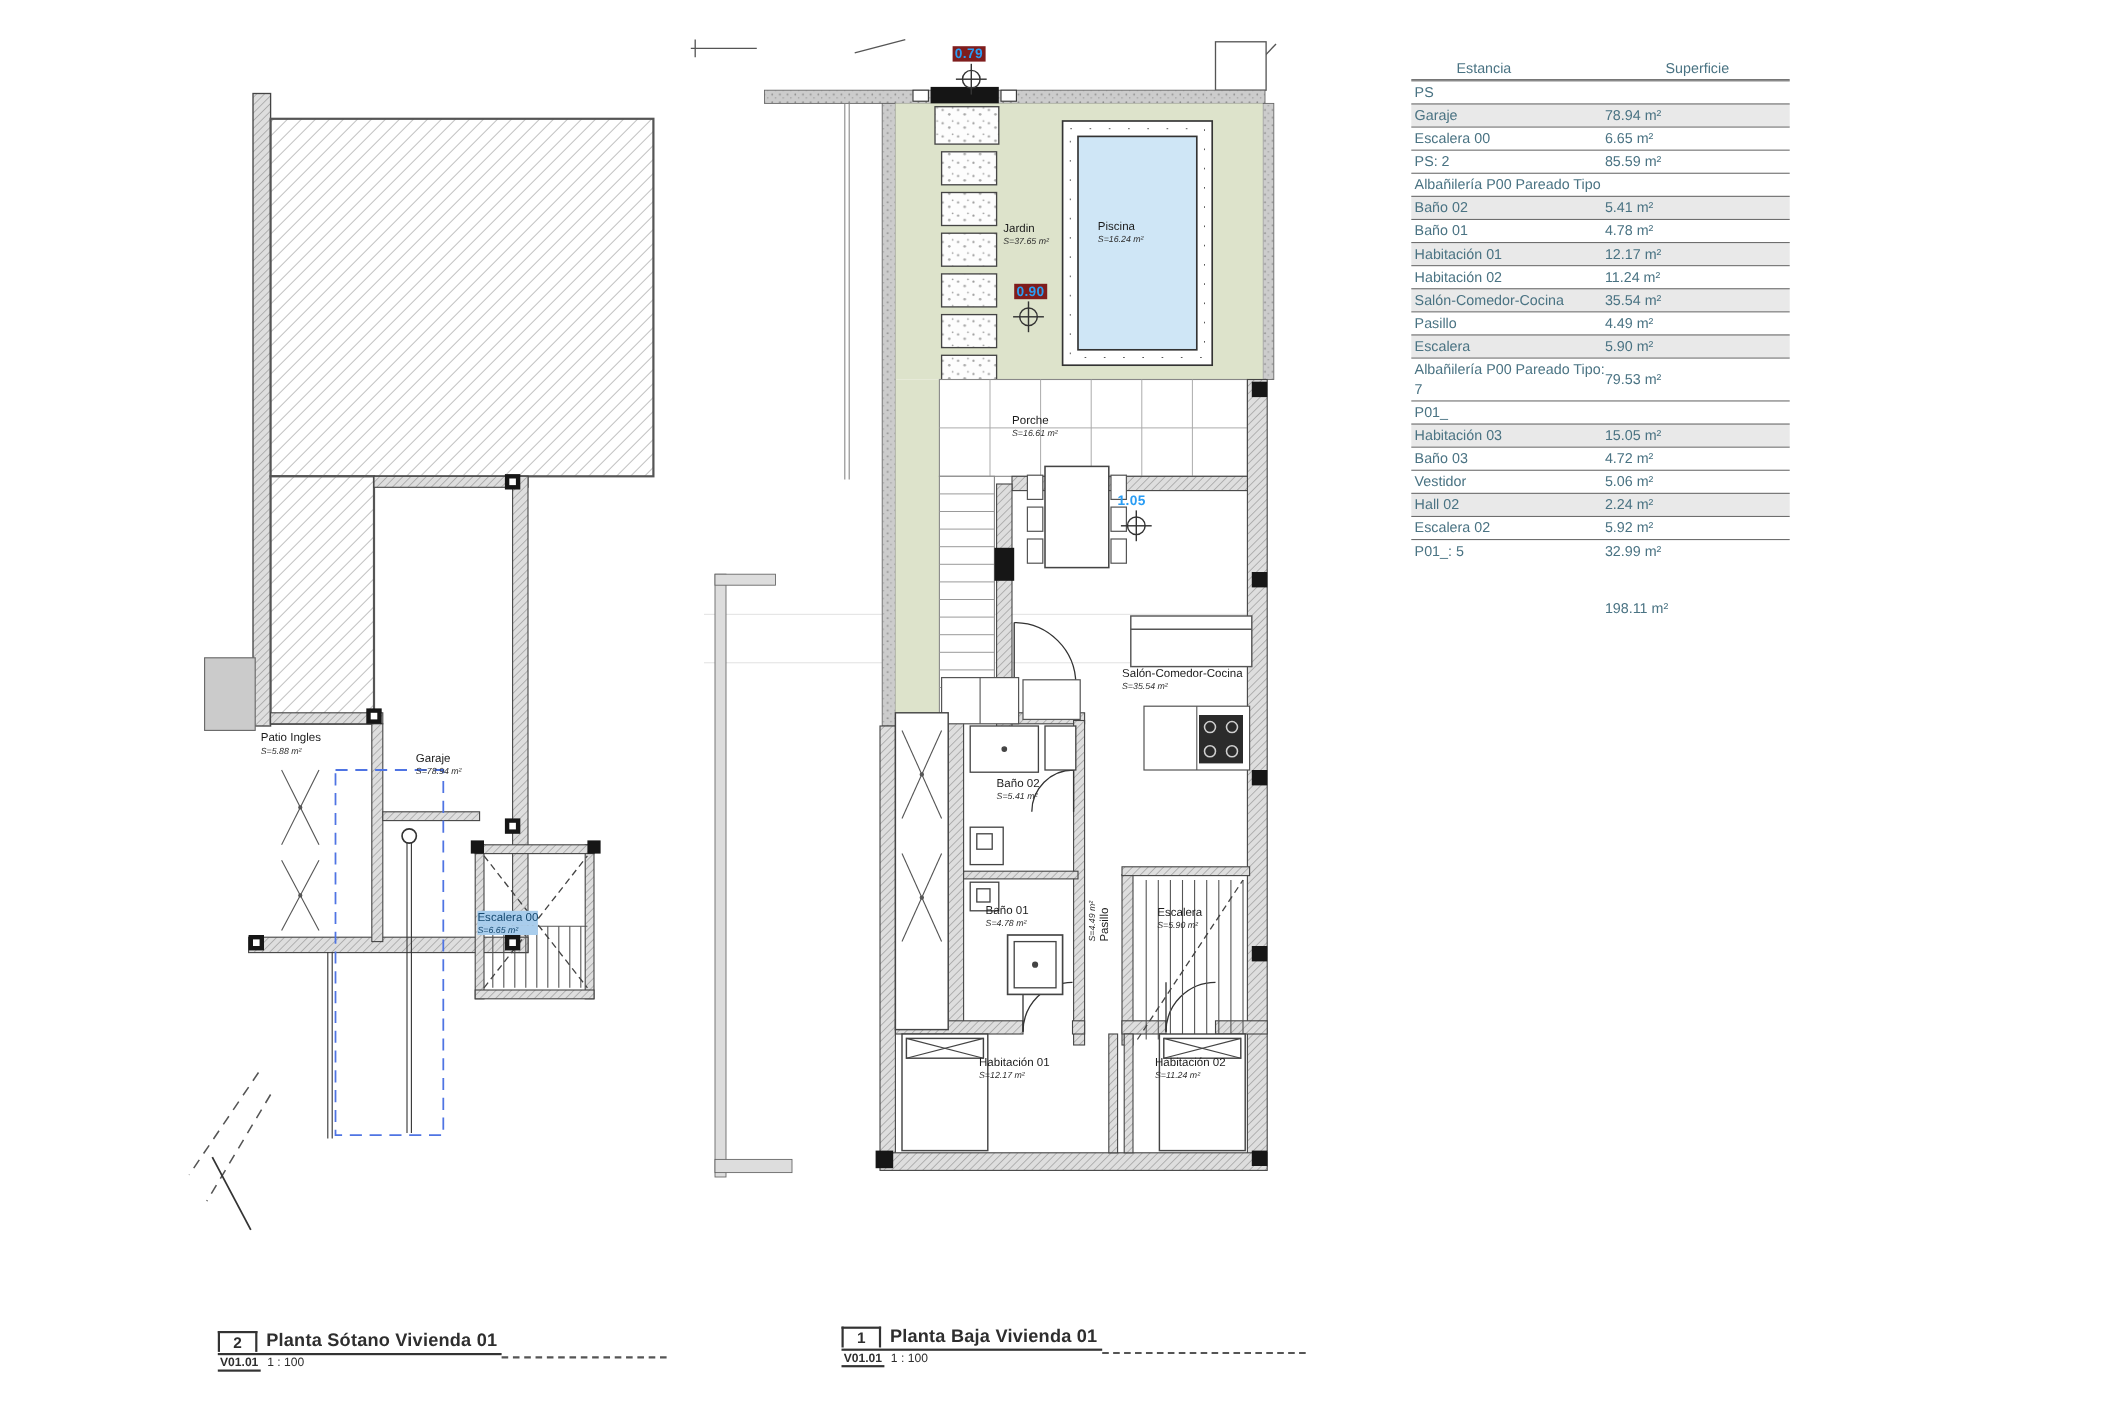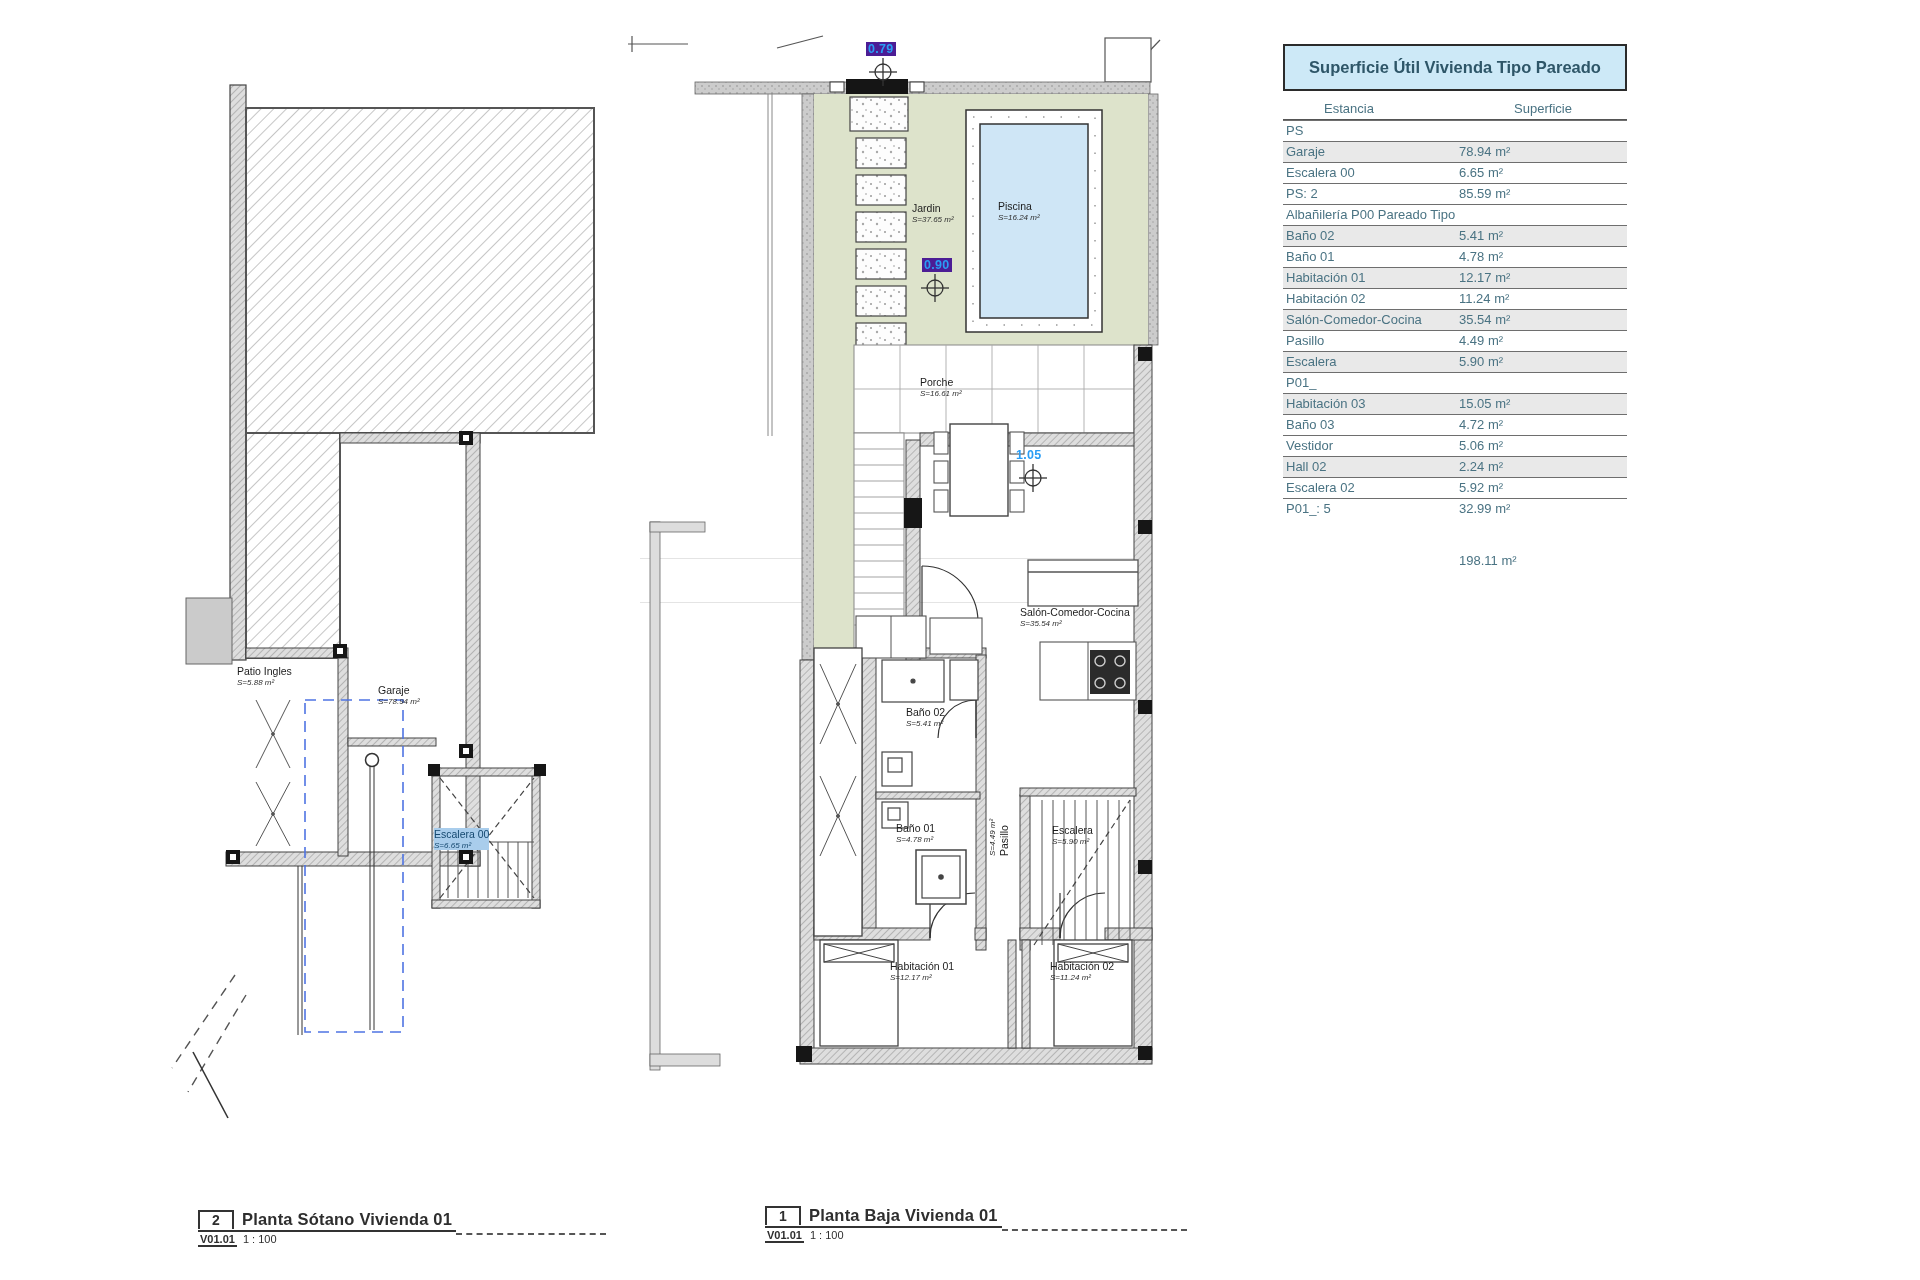--- a/index.html
+++ b/index.html
@@ -9,21 +9,21 @@
   .plan-svg{position:absolute;}
 
   
   .rlabel{position:absolute;color:#1c1c1c;line-height:1.2;white-space:nowrap;}
   .rlabel .nm{display:block;font-size:10.5px;}
   .rlabel .ar{display:block;font-size:8px;font-style:italic;color:#2e2e2e;}
   .rlabel.hl .nm,.rlabel.hl .ar{background:#a9cdec;color:#15486f;}
   .rlabel.rot{transform:rotate(-90deg);transform-origin:left top;}
 
   .dim{position:absolute;color:#2a9df4;font-size:12.5px;font-weight:bold;letter-spacing:.3px;}
-  .dim.bgl{background:#4c1d95;padding:0 2px;}
+  .dim.bgl{background:#7f1d1d;padding:0 2px;}
 
   
   .wm-line{position:absolute;height:0;border-top:1px solid #e4e4e4;}
 
   
   .atable{position:absolute;left:1283px;top:44px;width:344px;color:#4a7383;font-size:13px;}
   .t-title{height:43px;line-height:43px;text-align:center;background:#cde9f7;
            border:2px solid #2b2b2b;font-size:16.5px;font-weight:bold;color:#2e5668;}
   .t-head{display:flex;height:20px;line-height:20px;margin-top:8px;border-bottom:1.5px solid #555;gap:44px;}
   .t-head .cell.label{flex:1;text-align:center;}
@@ -438,21 +438,20 @@
   <div class="rlabel" style="left:890px;top:960px;">
     <span class="nm">Habitación 01</span>
     <span class="ar">S=12.17 m²</span>
   </div>
   <div class="rlabel" style="left:1050px;top:960px;">
     <span class="nm">Habitación 02</span>
     <span class="ar">S=11.24 m²</span>
   </div>
 
   <div class="atable">
-    <div class="t-title">Superficie Útil Vivienda Tipo Pareado</div>
     <div class="t-head">
       <span class="cell label">Estancia</span>
       <span class="cell val">Superficie</span>
     </div>
     <div class="t-body">
         <div class="t-row group">
           <span class="cell label">PS</span>
           <span class="cell val"></span>
         </div>
         <div class="t-row data shade">
@@ -491,20 +490,24 @@
           <span class="cell label">Salón-Comedor-Cocina</span>
           <span class="cell val">35.54 m²</span>
         </div>
         <div class="t-row data">
           <span class="cell label">Pasillo</span>
           <span class="cell val">4.49 m²</span>
         </div>
         <div class="t-row data shade">
           <span class="cell label">Escalera</span>
           <span class="cell val">5.90 m²</span>
+        </div>
+        <div class="t-row tall">
+          <span class="cell label">Albañilería P00 Pareado Tipo: 7</span>
+          <span class="cell val">79.53 m²</span>
         </div>
         <div class="t-row group">
           <span class="cell label">P01_</span>
           <span class="cell val"></span>
         </div>
         <div class="t-row data shade">
           <span class="cell label">Habitación 03</span>
           <span class="cell val">15.05 m²</span>
         </div>
         <div class="t-row data">

